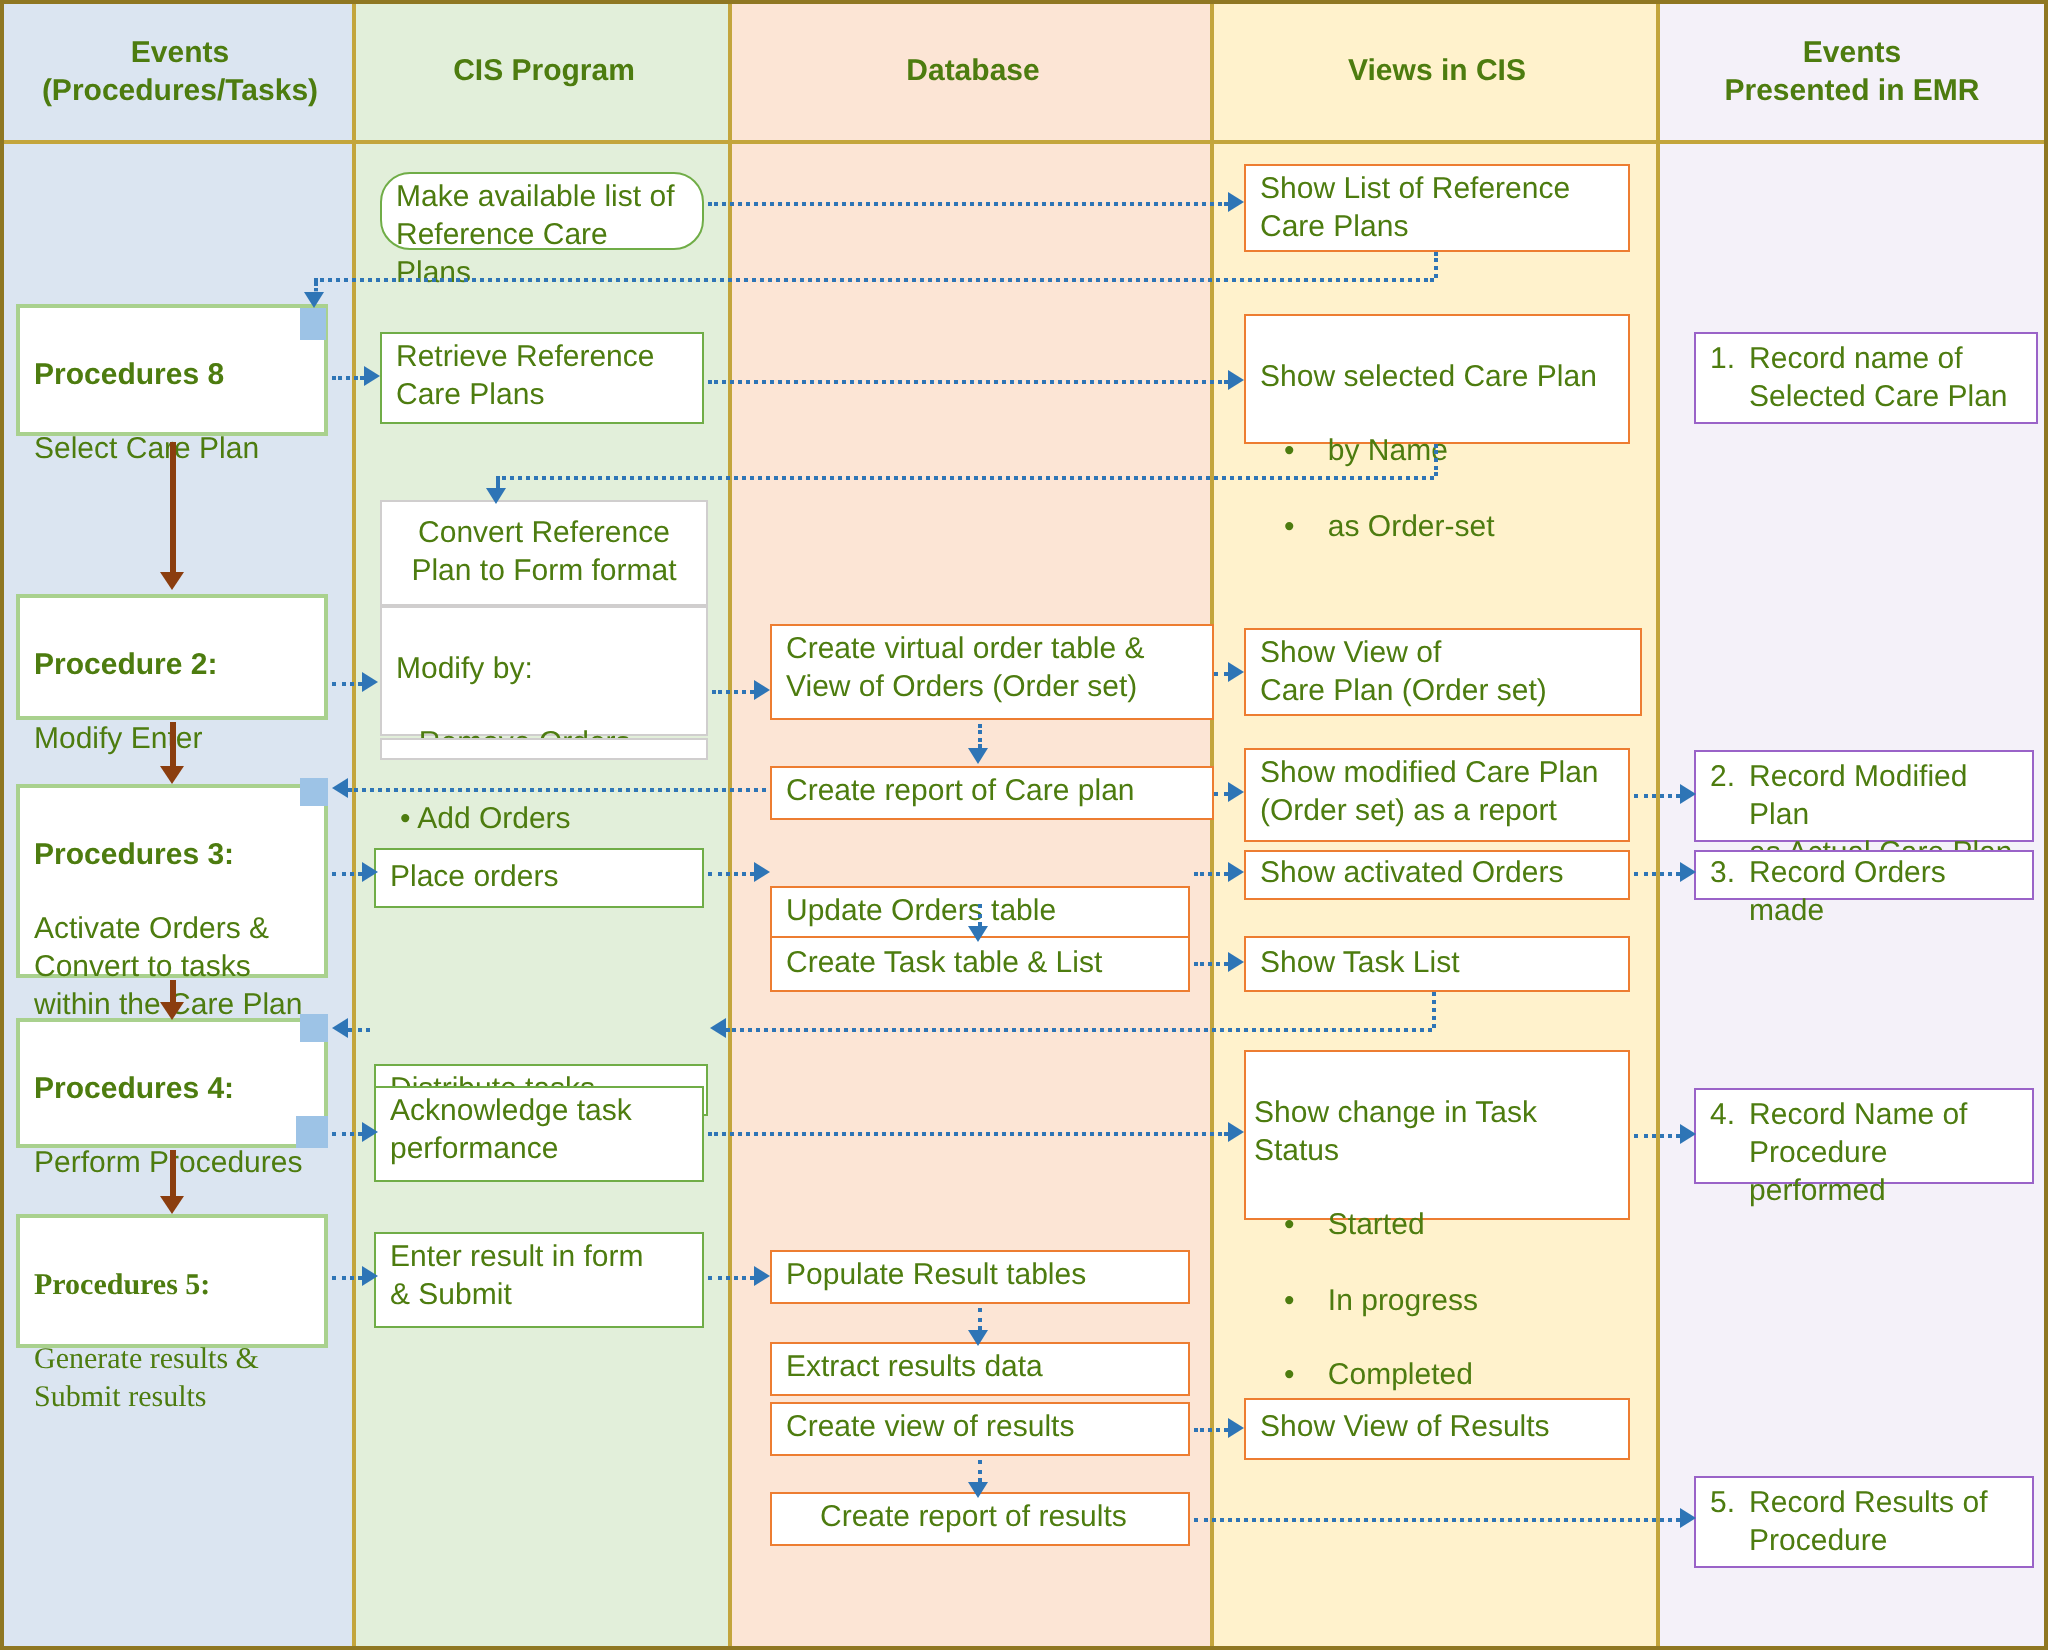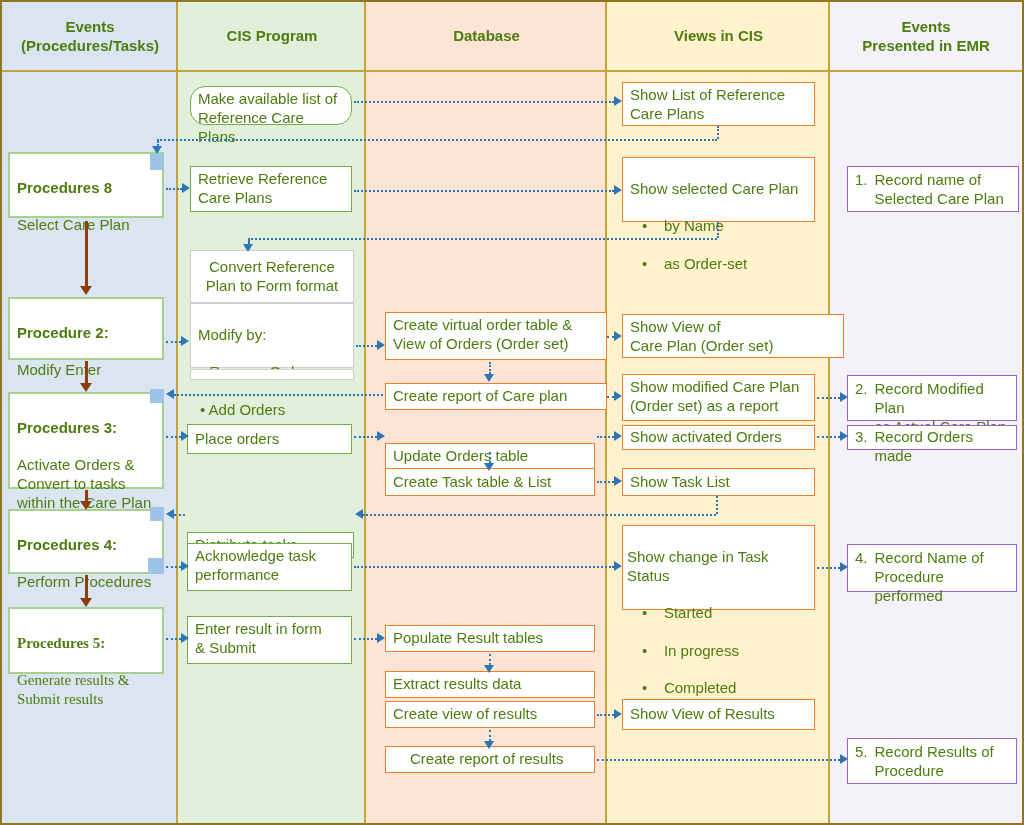--- a/index.html
+++ b/index.html
@@ -119,21 +119,21 @@
   <div class="box b-o vc" style="left:383px;top:699px;width:210px;height:27px;">Create view of results</div>
   <div class="box b-o vc" style="left:383px;top:744px;width:210px;height:27px;padding-left:24px;">Create report of results</div>
 
   <div class="box b-o" style="left:620px;top:80px;width:193px;height:44px;">Show List of Reference
 Care Plans</div>
   <div class="box b-o" style="left:620px;top:155px;width:193px;height:65px;">
     <div>Show selected Care Plan</div>
     <div class="bullet">•    by Name</div>
     <div class="bullet">•    as Order-set</div>
   </div>
-  <div class="box b-o" style="left:620px;top:312px;width:222px;height:44px;">Show View of
+  <div class="box b-o" style="left:620px;top:312px;width:199px;height:44px;">Show View of
 Care Plan (Order set)</div>
   <div class="box b-o" style="left:620px;top:372px;width:193px;height:47px;">Show modified Care Plan
 (Order set) as a report</div>
   <div class="box b-o vc" style="left:620px;top:423px;width:193px;height:25px;">Show activated Orders</div>
   <div class="box b-o" style="left:620px;top:523px;width:193px;height:85px;">
     <div style="margin-left:-3px;">Show change in Task Status</div>
     <div class="bullet">•    Started</div>
     <div class="bullet">•    In progress</div>
     <div class="bullet">•    Completed</div>
   </div>

